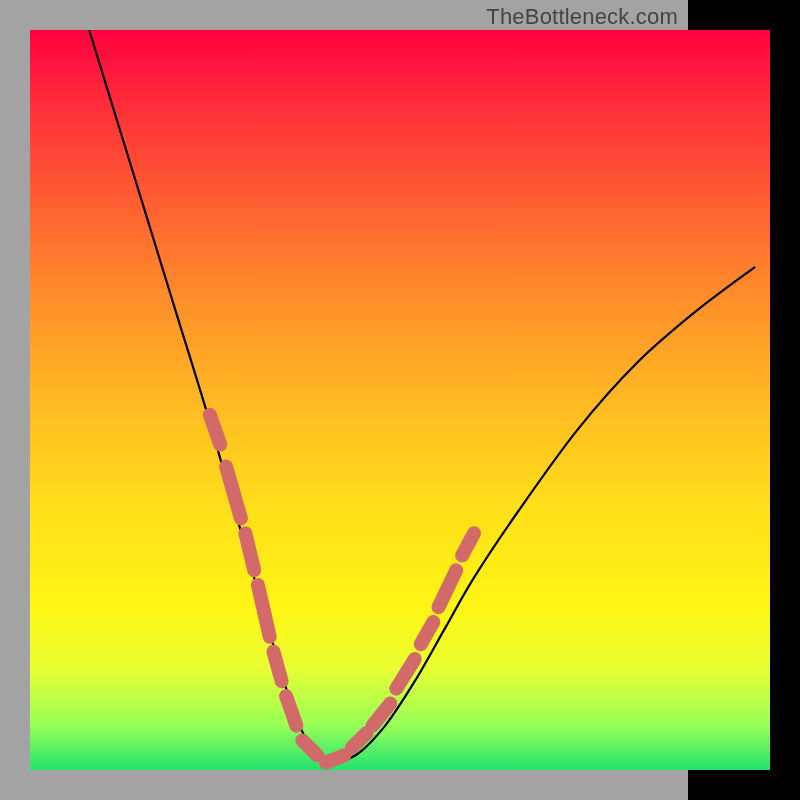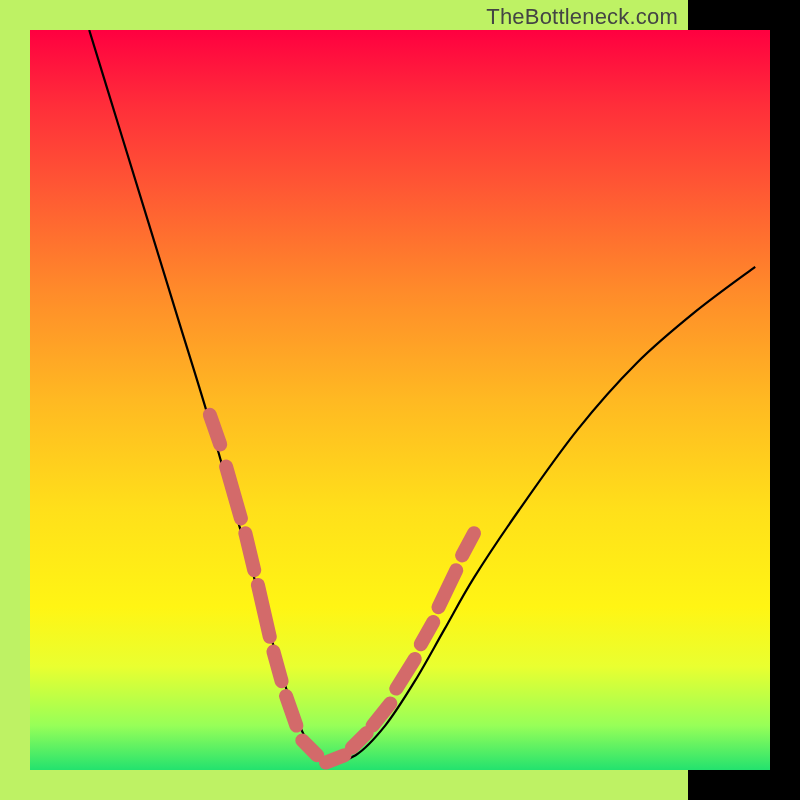--- a/index.html
+++ b/index.html
@@ -8,21 +8,21 @@
     width: 800px;
     height: 800px;
     overflow: hidden;
     background: #000;
     font-family: Arial, Helvetica, sans-serif;
   }
   .frame {
     position: relative;
     width: 688px;
     height: 800px;
-    background: #bef264;
+    background: #a3a3a3;
   }
   .inner {
     position: absolute;
     left: 30px;
     top: 30px;
     width: 740px;
     height: 740px;
     background: linear-gradient(
       to bottom,
       #ff0040 0%,

